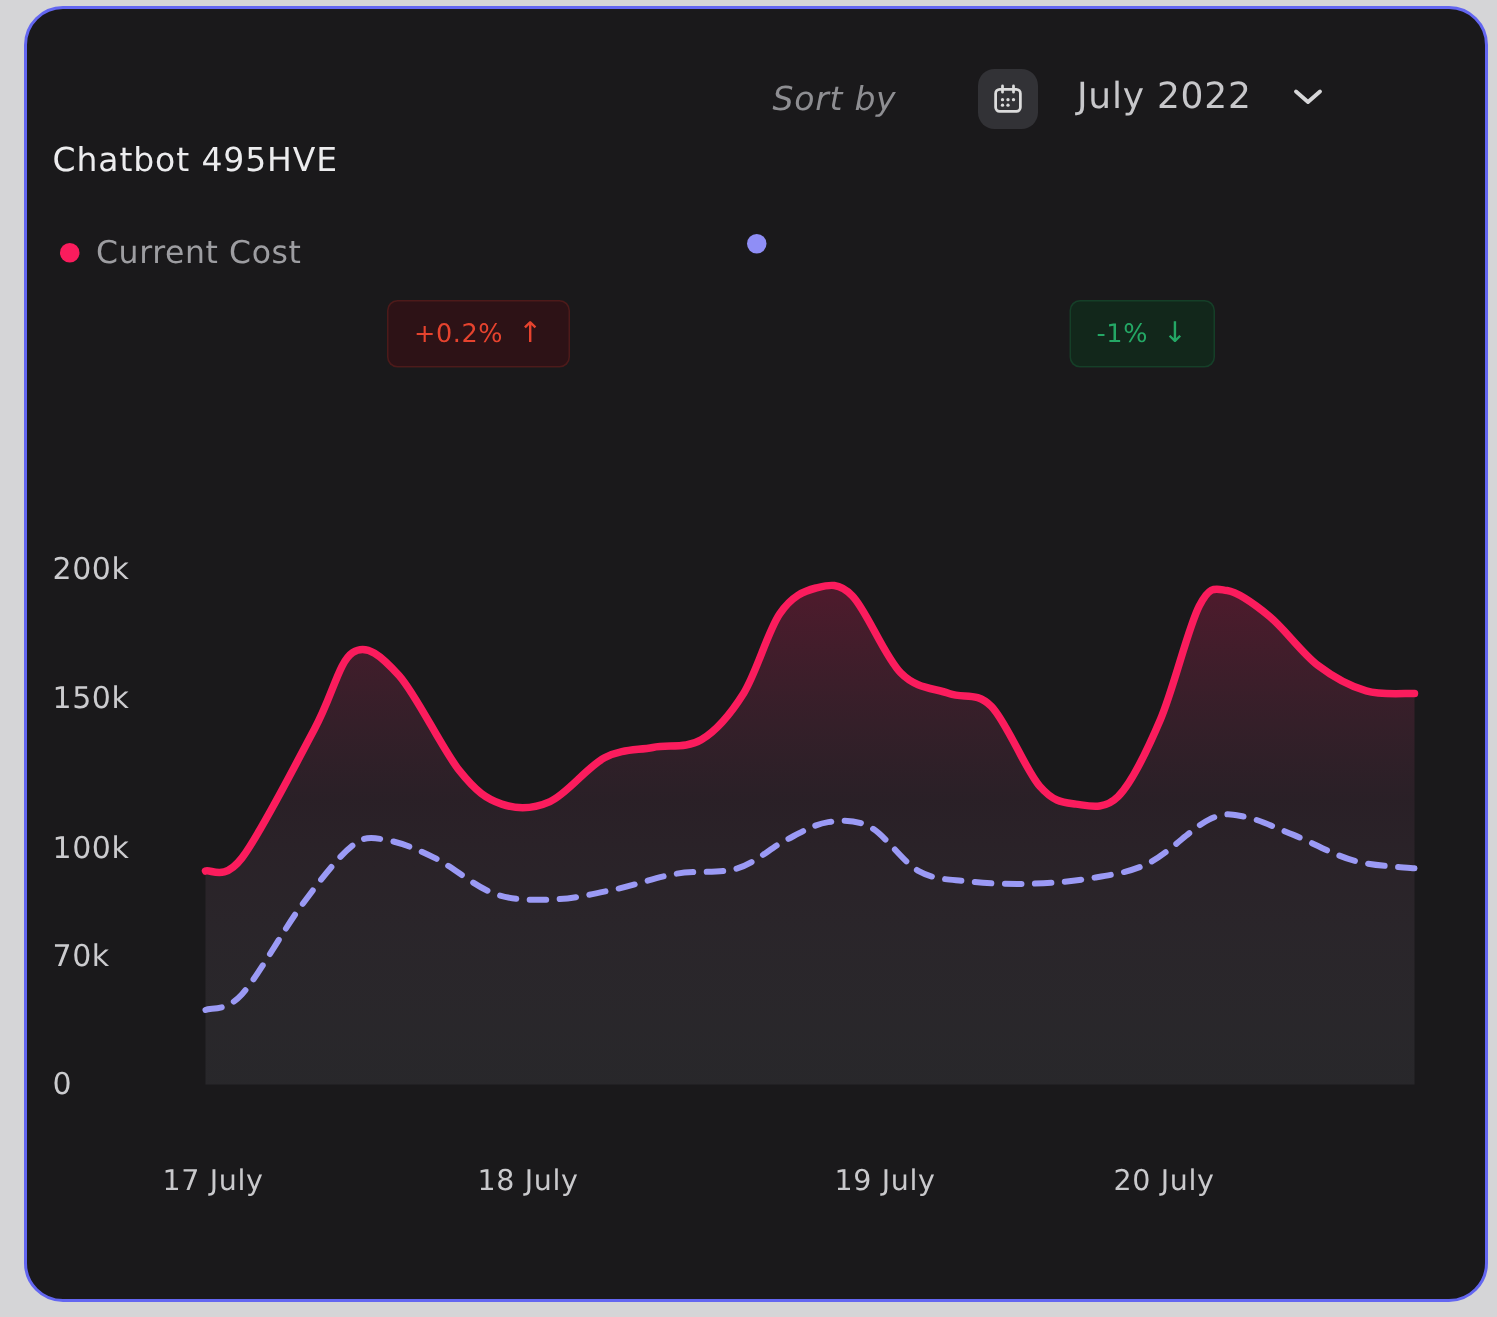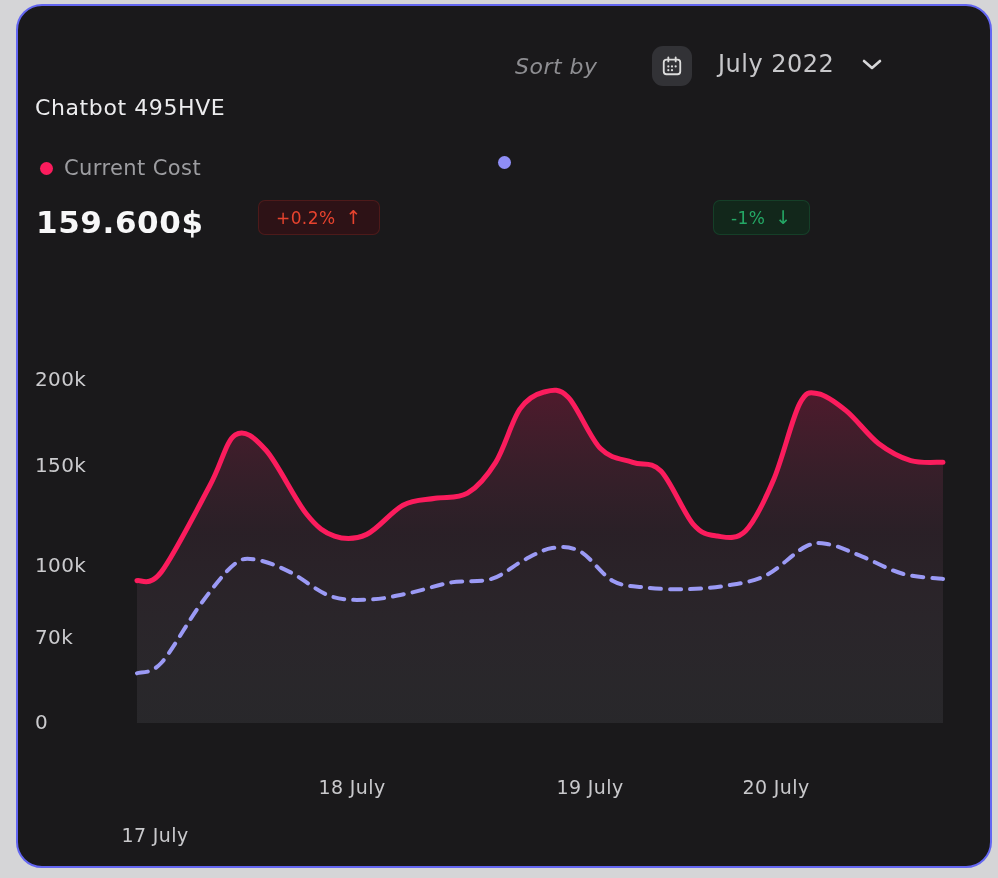--- a/index.html
+++ b/index.html
@@ -21,30 +21,30 @@
   .period{left:700px;top:44px;display:flex;align-items:center;gap:28px;cursor:pointer;}
   .period-label{font-size:24px;color:#c7c7ca;letter-spacing:.5px;}
   .stat-head{display:flex;align-items:center;gap:11px;}
   .stat-head.current{left:22px;top:150px;}
   .stat-head.optimized{left:480px;top:150px;}
   .dot{width:13px;height:13px;border-radius:50%;flex:0 0 auto;}
   .stat-label{font-size:21px;color:#9d9da1;letter-spacing:.4px;}
   .value{font-size:31px;font-weight:600;color:#f7f7f8;letter-spacing:.6px;}
   .value.current{left:18px;top:198px;}
   .value.optimized{left:475px;top:198px;}
-  .badge{height:35px;border-radius:7px;display:inline-flex;align-items:center;gap:10px;
+  .badge{height:45px;border-radius:7px;display:inline-flex;align-items:center;gap:10px;
     padding:0 17px;font-size:17px;letter-spacing:.4px;box-sizing:border-box;}
   .badge.up{left:240px;top:194px;background:#2d1216;color:#e6432e;border:1px solid rgba(230,67,46,.18);}
   .badge.down{left:695px;top:194px;background:#12271b;color:#24a765;border:1px solid rgba(33,162,95,.20);}
   .badge .arrow{font-size:19px;line-height:1;}
   .ytick{left:17px;font-size:20px;color:#cbcbce;letter-spacing:.4px;}
   .ytick.t0{top:361px;} .ytick.t1{top:447px;} .ytick.t2{top:547px;}
   .ytick.t3{top:619px;} .ytick.t4{top:704px;}
   .xtick{top:770px;transform:translateX(-50%);font-size:19px;color:#c9c9cc;letter-spacing:.4px;}
-  .xtick.t0{left:137px;margin-top:48px;} .xtick.t1{left:334px;text-align:right;} .xtick.t2{left:572px;} .xtick.t3{left:758px;}
+  .xtick.t0{left:124px;} .xtick.t1{left:334px;text-align:right;} .xtick.t2{left:572px;} .xtick.t3{left:758px;}
   #chart-svg{left:0;top:0;}
 </style>
 </head>
 <body>
 
 <div class="card">
 
   <svg id="chart-svg" width="972" height="860">
     <defs>
       <linearGradient id="areaGrad" gradientUnits="userSpaceOnUse" x1="0" y1="374" x2="0" y2="717">
@@ -78,21 +78,20 @@
     <span class="period-label">July 2022</span>
     <svg width="20" height="11" viewBox="0 0 20 11">
       <path d="M2 2 L10 9 L18 2" fill="none" stroke="#d6d6d8" stroke-width="2.6" stroke-linecap="round" stroke-linejoin="round"></path>
     </svg>
   </div>
 
   <div class="stat-head current">
     <span class="dot" style="background: rgb(251, 28, 93);"></span>
     <span class="stat-label">Current Cost</span>
   </div>
-  <div class="value current">159.600$</div>
   <div class="badge up">
     <span>+0.2%</span>
     <span class="arrow">↑</span>
   </div>
 
   <div class="stat-head optimized">
     <span class="dot" style="background: rgb(143, 142, 246);"></span>
   </div>
   <div class="badge down">
     <span>-1%</span>

